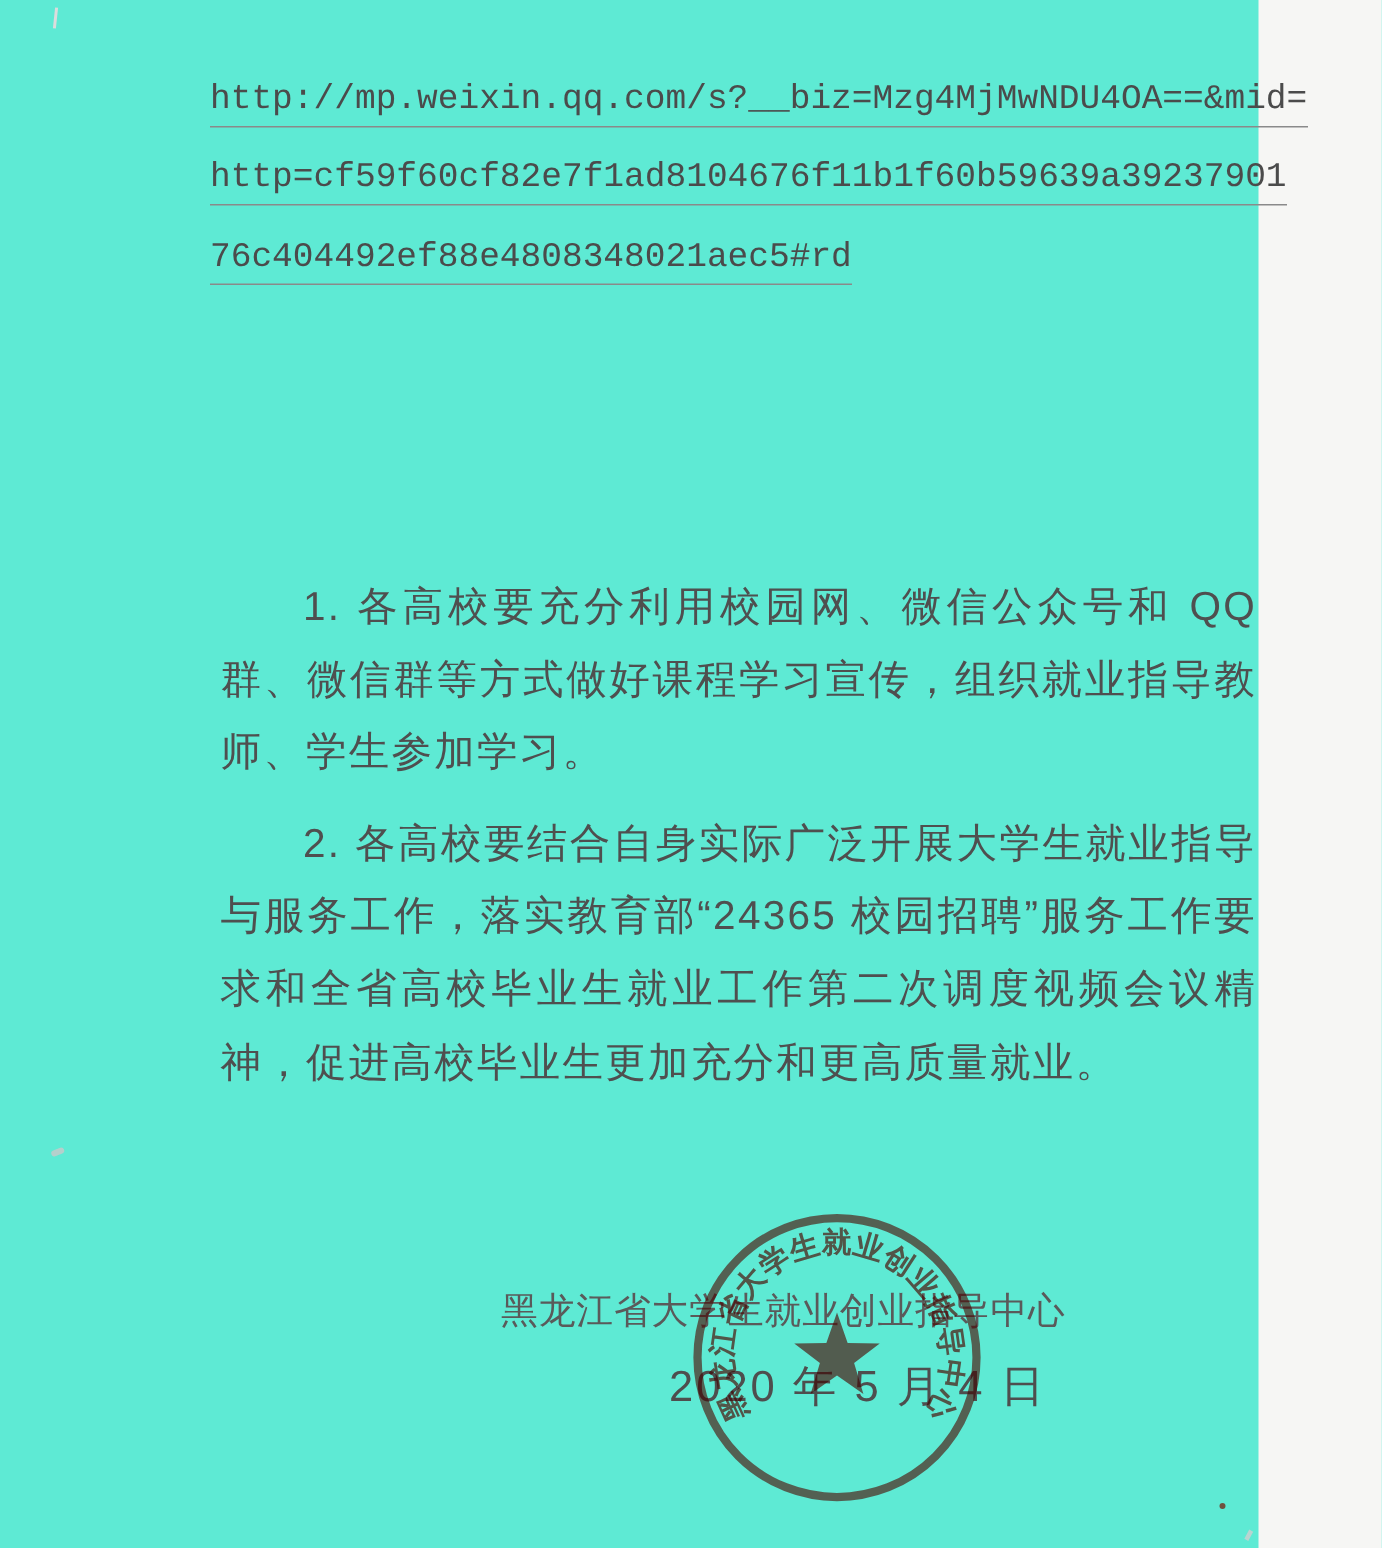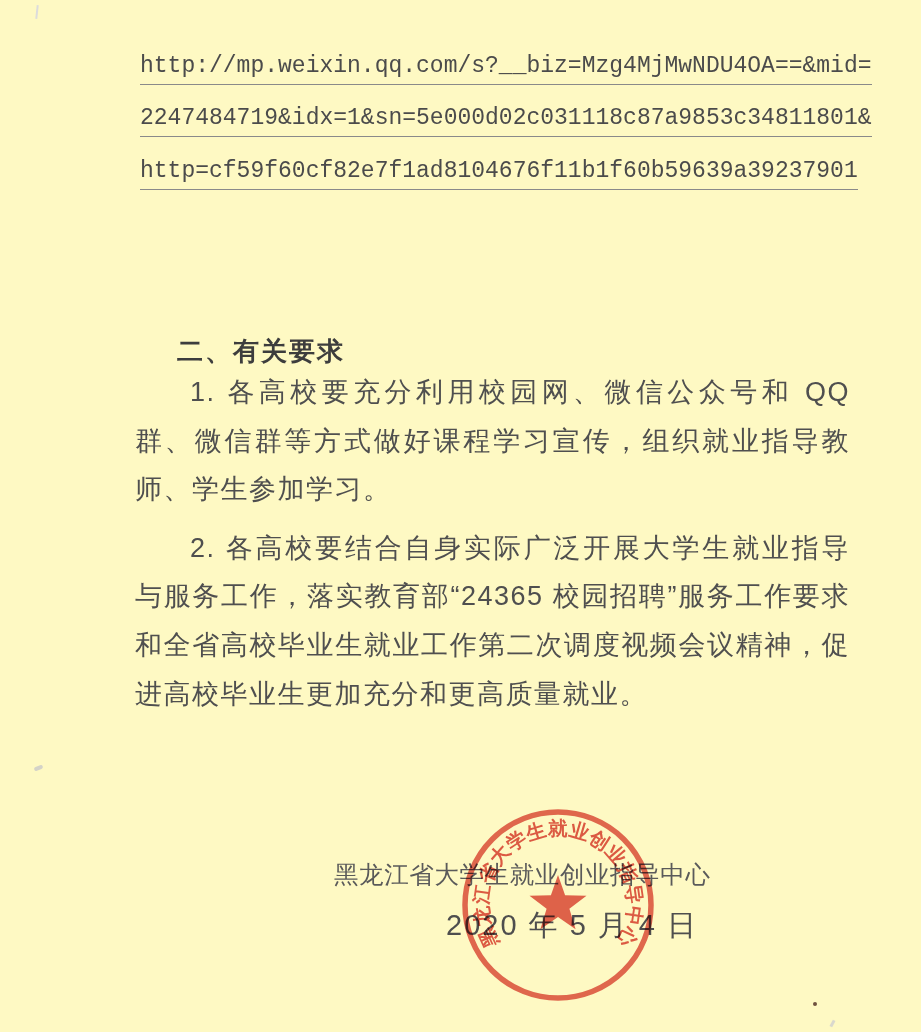--- a/index.html
+++ b/index.html
@@ -4,22 +4,22 @@
 <style>
   html,body{margin:0;padding:0;}
   body{
     width:921px;height:1032px;
     background:#f6f6f4;
     font-family:"Liberation Sans","DejaVu Sans",sans-serif;
     overflow:hidden;
   }
   .page{
     position:relative;
-    width:921px;height:1032px;
-    background:#fef9c3;
+    width:839px;height:1032px;
+    background:#5eead4;
   }
 
   
   .url-block{
     position:absolute;
     left:140px;top:40px;width:745px;
   }
   .url-line{
     line-height:52.4px;
     height:52.4px;
@@ -41,21 +41,21 @@
     font-size:26px;
     font-weight:bold;
     color:#3d3d3d;
     letter-spacing:2px;
   }
   .body-text{
     position:absolute;
     left:135px;top:368px;width:715px;
   }
   .body-text p{
-    margin:0;
+    margin:12px;
     font-size:27px;
     line-height:48.6px;
     color:#4f4f4f;
     letter-spacing:1.5px;
     text-align:justify;
     text-indent:55px;
   }
   .body-text p + p{margin-top:10px;}
 
   
@@ -95,25 +95,24 @@
   .speck-3{left:813px;top:1002px;width:4px;height:4px;background:#6f523f;border-radius:50%;}
   .speck-4{left:831px;top:1020px;width:3px;height:7px;background:#cfcfcf;transform:rotate(28deg);opacity:.8;}
 </style>
 </head>
 <body>
 
 <div class="page">
 
   <div class="url-block">
     <div class="url-line"><span>http://mp.weixin.qq.com/s?__biz=Mzg4MjMwNDU4OA==&amp;mid=</span></div>
-    <div class="url-line"><span>2247484719&amp;idx=1&amp;sn=5e000d02c031118c87a9853c34811801&amp;</span></div>
     <div class="url-line"><span>http=cf59f60cf82e7f1ad8104676f11b1f60b59639a39237901</span></div>
+    <div class="url-line"><span>76c404492ef88e4808348021aec5#rd</span></div>
   </div>
 
-  <div class="section-heading">二、有关要求</div>
 
   <div class="body-text">
     <p>1. 各高校要充分利用校园网、微信公众号和 QQ 群、微信群等方式做好课程学习宣传，组织就业指导教师、学生参加学习。</p>
     <p>2. 各高校要结合自身实际广泛开展大学生就业指导与服务工作，落实教育部“24365 校园招聘”服务工作要求和全省高校毕业生就业工作第二次调度视频会议精神，促进高校毕业生更加充分和更高质量就业。</p>
   </div>
 
   <div class="org-name">黑龙江省大学生就业创业指导中心</div>
   <div class="sign-date">2020 年 5 月 4 日</div>
 
   <svg class="seal" viewBox="0 0 194 194" xmlns="http://www.w3.org/2000/svg">

